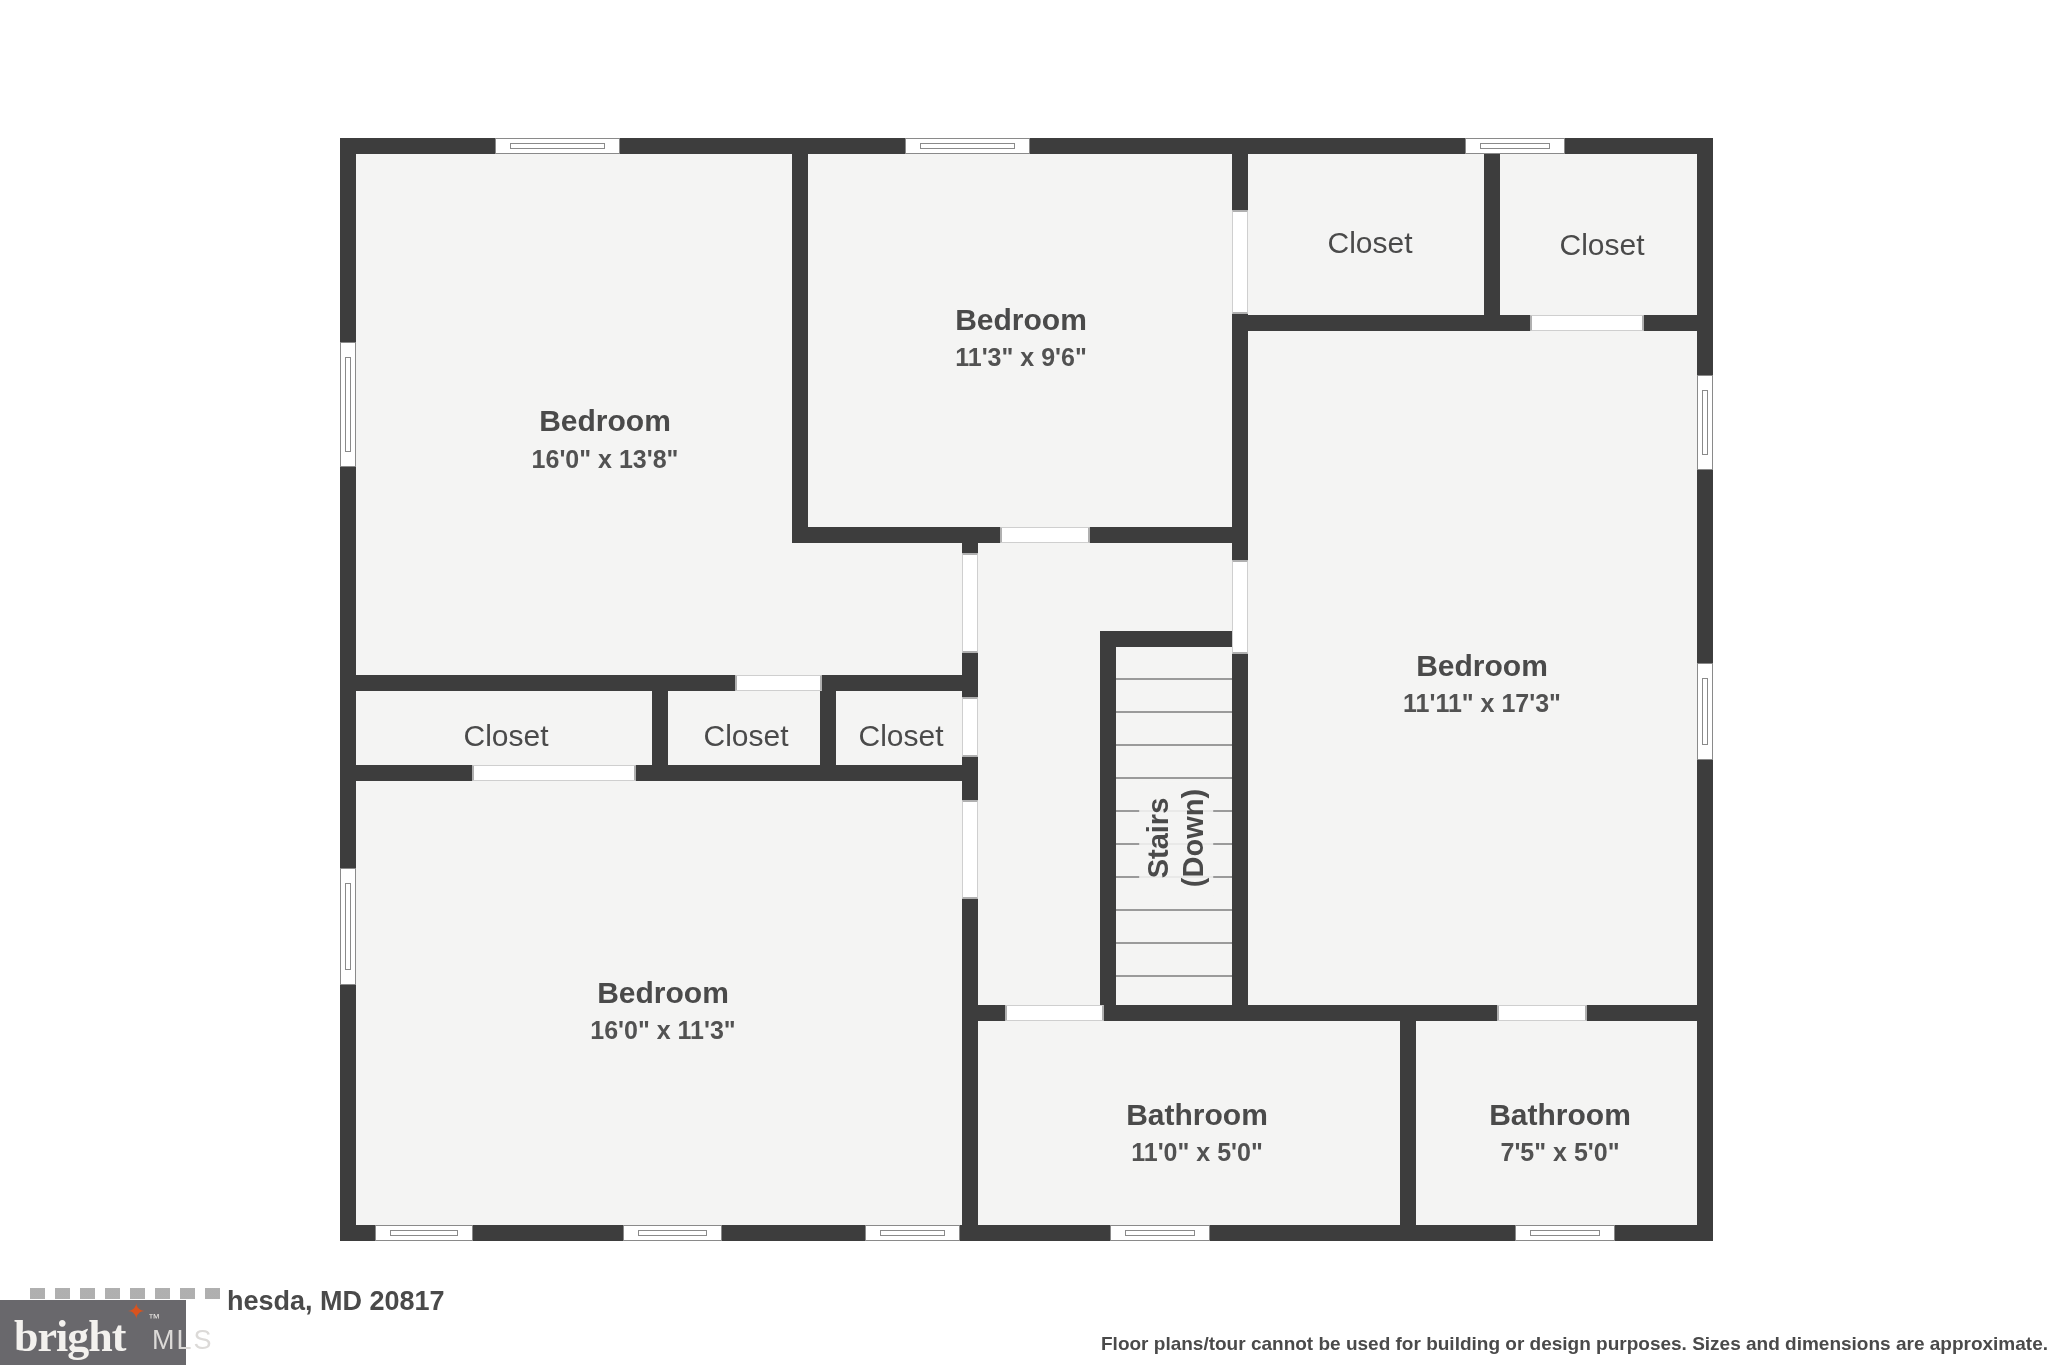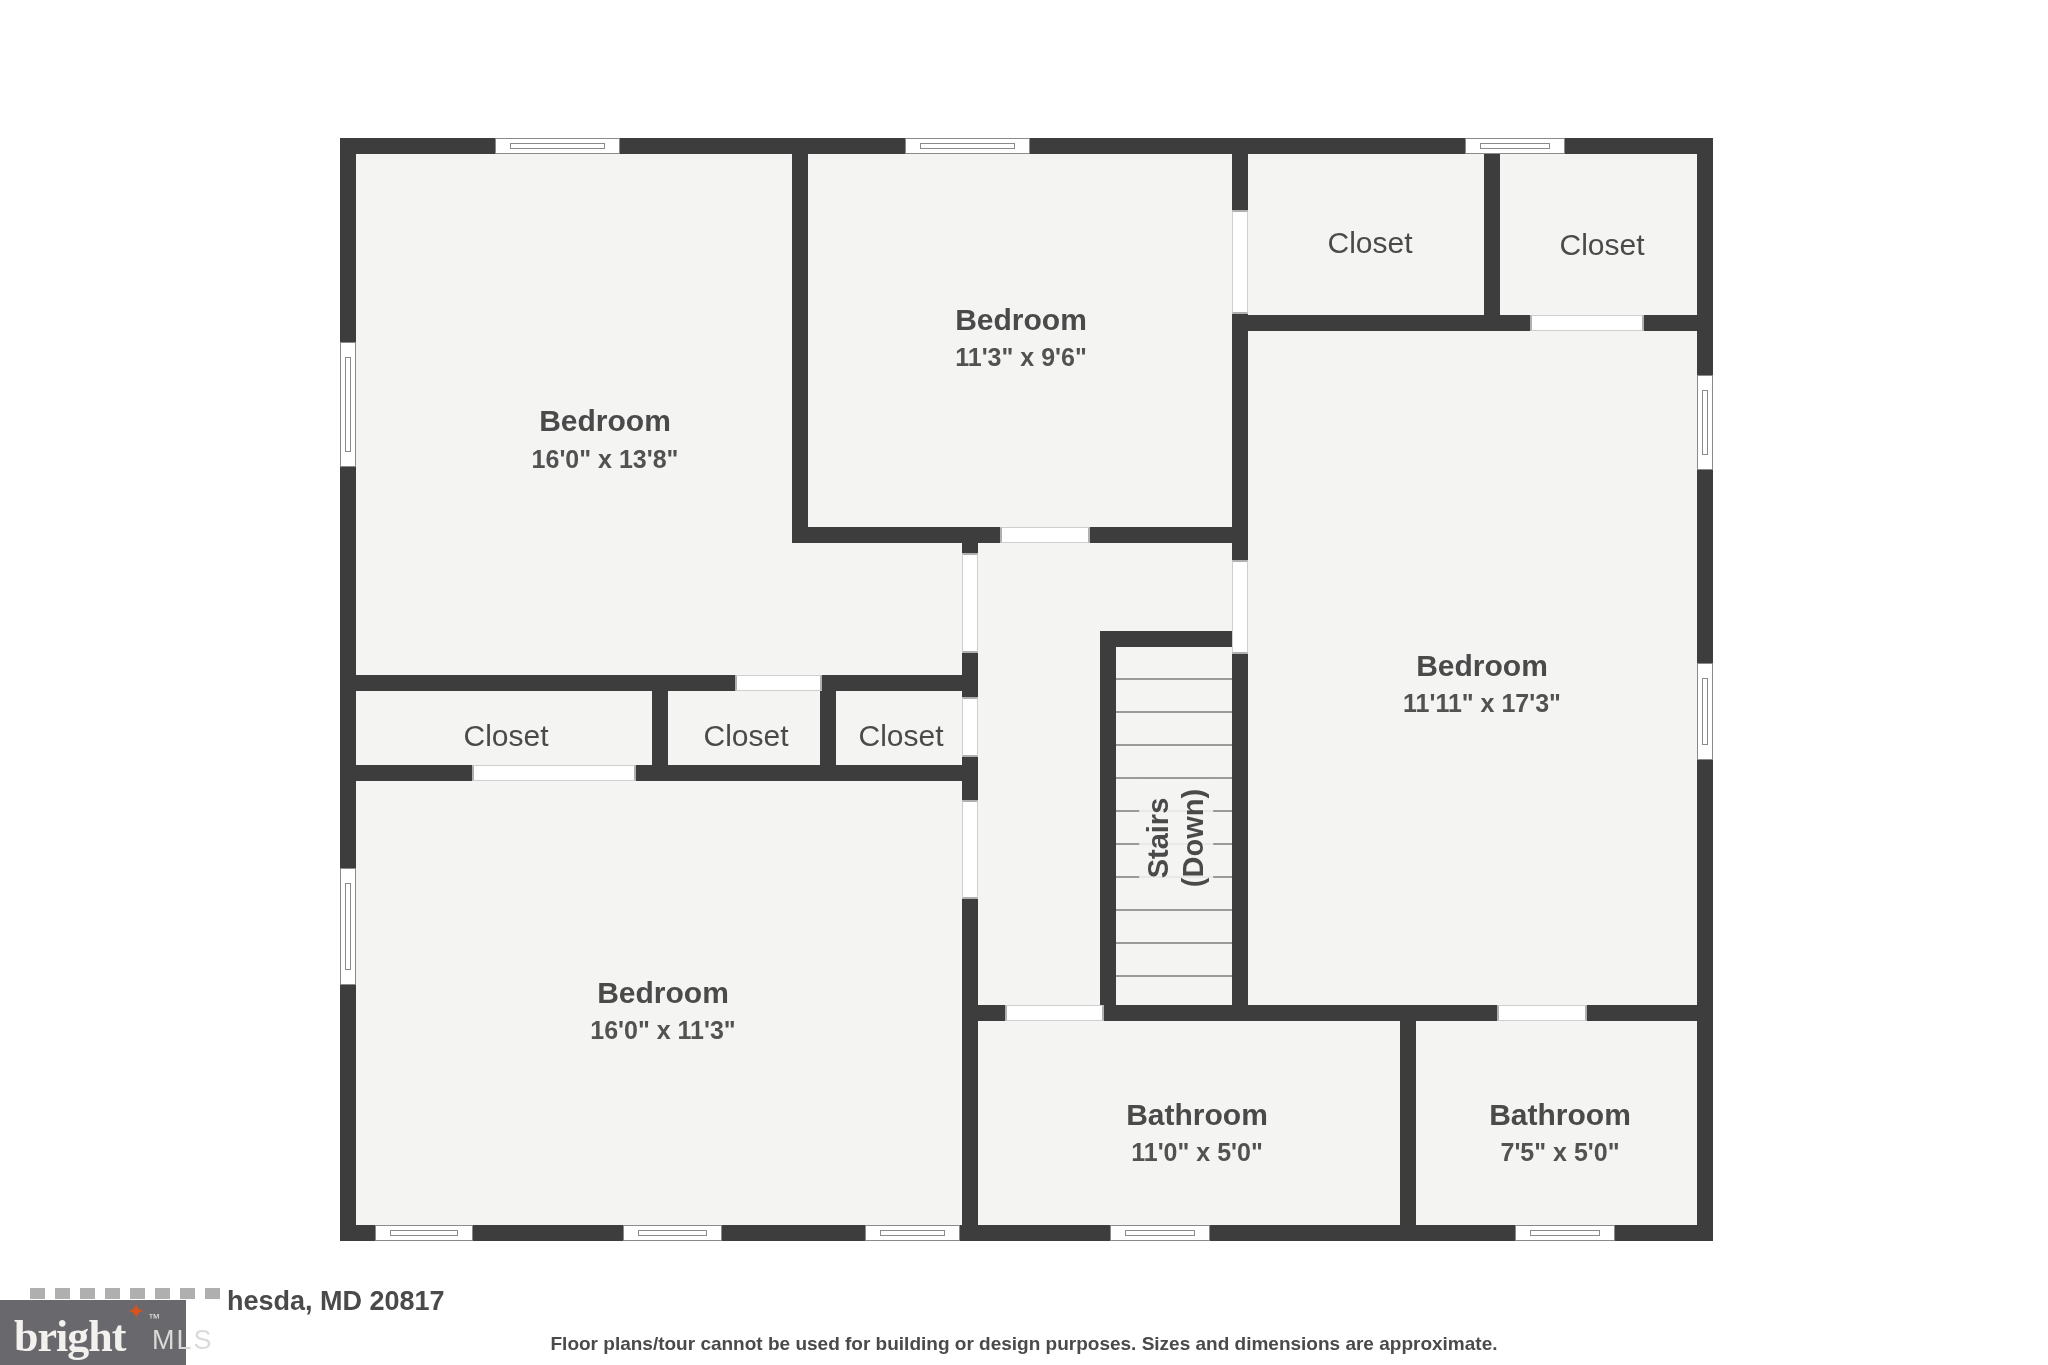--- a/index.html
+++ b/index.html
@@ -42,21 +42,21 @@
   .logo-box{position:absolute;left:0;top:1300px;width:186px;height:65px;background:var(--logo_bg);z-index:5;}
   .logo-brand{position:absolute;left:14px;bottom:6px;font-family:"Liberation Serif","DejaVu Serif",serif;
     font-size:44px;font-weight:700;letter-spacing:-1px;color:var(--logo_text);line-height:1;}
   .logo-star{position:absolute;left:127px;top:1px;font-size:22px;color:var(--logo_star);line-height:1;}
   .logo-tm{position:absolute;left:148px;top:12px;font-size:12px;color:#e8e6e3;line-height:1;}
   .logo-mls{position:absolute;left:152px;bottom:11px;font-size:27px;font-weight:400;
     letter-spacing:2px;color:#dcdad8;line-height:1;}
   .address{position:absolute;left:227px;top:1286px;font-size:27px;font-weight:700;color:var(--label);z-index:4;}
   .addr-fragment{position:absolute;left:30px;top:1288px;width:190px;height:11px;opacity:.55;z-index:4;
     background:repeating-linear-gradient(90deg,rgba(74,74,74,.8) 0 15px,transparent 15px 25px);}
-  .disclaimer{position:absolute;left:0;right:0;top:1333px;text-align:center;
+  .disclaimer{position:absolute;left:0;right:0;top:1333px;text-align:right;
     font-size:19px;font-weight:700;color:var(--label);z-index:4;}
 </style>
 </head>
 <body>
 
 <div id="canvas">
 
   <div class="floor" style="left:356px;top:154px;width:1341px;height:1071px"></div>
 
   <div class="wall" style="left:340px;top:138px;width:1373px;height:16px"></div>

